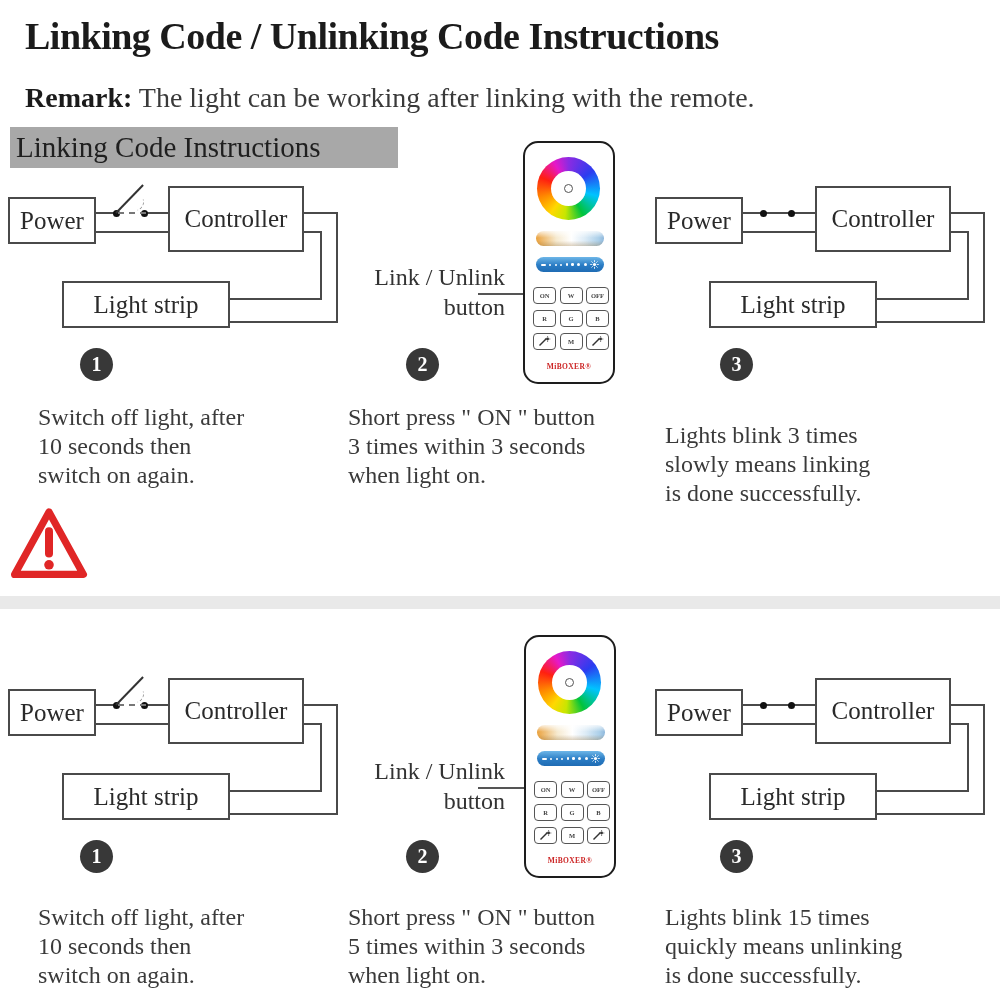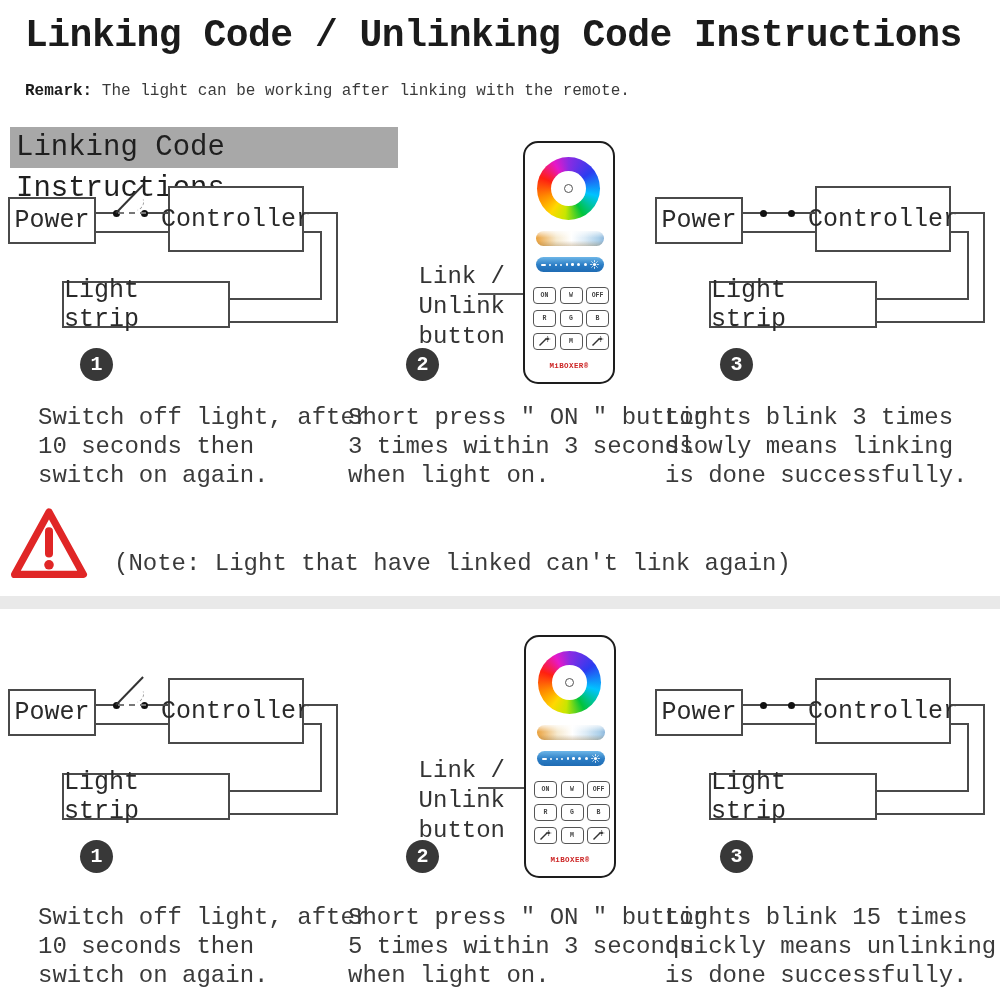--- a/index.html
+++ b/index.html
@@ -1,20 +1,20 @@
 <!DOCTYPE html>
 <html><head>
 <meta charset="utf-8">
 <style>
   html,body{margin:0;padding:0;background:#fff;}
   .page{position:relative;width:1000px;height:1000px;background:#fff;overflow:hidden;
-        font-family:Liberation Mono, monospace;color:#3a3a3a;}
+        font-family:Liberation Serif, serif;color:#3a3a3a;}
   .abs{position:absolute;}
   .title{position:absolute;left:25px;top:14px;font-size:38px;font-weight:700;color:#1b1b1b;letter-spacing:-.5px;white-space:nowrap;}
-  .remark{position:absolute;left:25px;top:82px;font-size:16px;color:#3a3a3a;white-space:nowrap;text-align:center;}
+  .remark{position:absolute;left:25px;top:82px;font-size:28px;color:#3a3a3a;white-space:nowrap;text-align:center;}
   .remark b{color:#1b1b1b;}
   .sec-h{position:absolute;left:10px;height:41px;line-height:41px;background:#a8a8a8;
          font-size:29px;color:#1f1f1f;padding-left:6px;box-sizing:border-box;}
   .sec-h.h1{top:127px;width:388px;}
   .sec-h.h2{top:621px;width:406px;}
   .circuit{position:absolute;width:340px;height:146px;}
   .cbox{position:absolute;border:2px solid #4a4a4a;background:#fff;display:flex;align-items:center;
         justify-content:center;font-size:25px;color:#2a2a2a;box-sizing:border-box;}
   .wire{position:absolute;background:#4a4a4a;}
   .dashwire{position:absolute;border-top:2px dashed #777;height:0;}
@@ -176,30 +176,29 @@
   <div class="stepc" style="left:80px;top:348px">1</div>
   <div class="stepc" style="left:406px;top:348px">2</div>
   <div class="stepc" style="left:720px;top:348px">3</div>
 
   <div class="stept" style="left:38px;top:403px">Switch off light, after
 10 seconds then
 switch on again.</div>
   <div class="stept" style="left:348px;top:403px">Short press " ON " button
 3 times within 3 seconds
 when light on.</div>
-  <div class="stept" style="left:665px;top:403px">Lights blink 3 times
+  <div class="stept" style="left:665px;top:421px">Lights blink 3 times
 slowly means linking
 is done successfully.</div>
 
   <svg class="abs" style="left:9px;top:505px" width="80" height="78" viewBox="0 0 100 96">
     <path d="M50 8 L93 86 L7 86 Z" fill="#fff" stroke="#e02626" stroke-width="9" stroke-linejoin="round"></path>
     <line x1="50" y1="32" x2="50" y2="60" stroke="#e02626" stroke-width="10" stroke-linecap="round"></line>
     <circle cx="50" cy="74" r="6" fill="#e02626"></circle>
   </svg>
-  <div class="warn-line" style="top:550px">(Note: Light that have linked can't link again)</div>
 
   <div class="divider"></div>
 
 
   <div id="c2a" class="circuit" style="left:8px;top:678px">
       <div class="cbox" style="left: 0px; top: 11px; width: 88px; height: 47px;">Power</div>
       <div class="cbox" style="left: 160px; top: 0px; width: 136px; height: 66px;">Controller</div>
       <div class="cbox" style="left: 54px; top: 95px; width: 168px; height: 47px;">Light strip</div>
       <div class="wire" style="left: 88px; top: 45px; width: 72px; height: 2px;"></div>
       <div class="wire" style="left: 296px; top: 26px; width: 34px; height: 2px;"></div>

